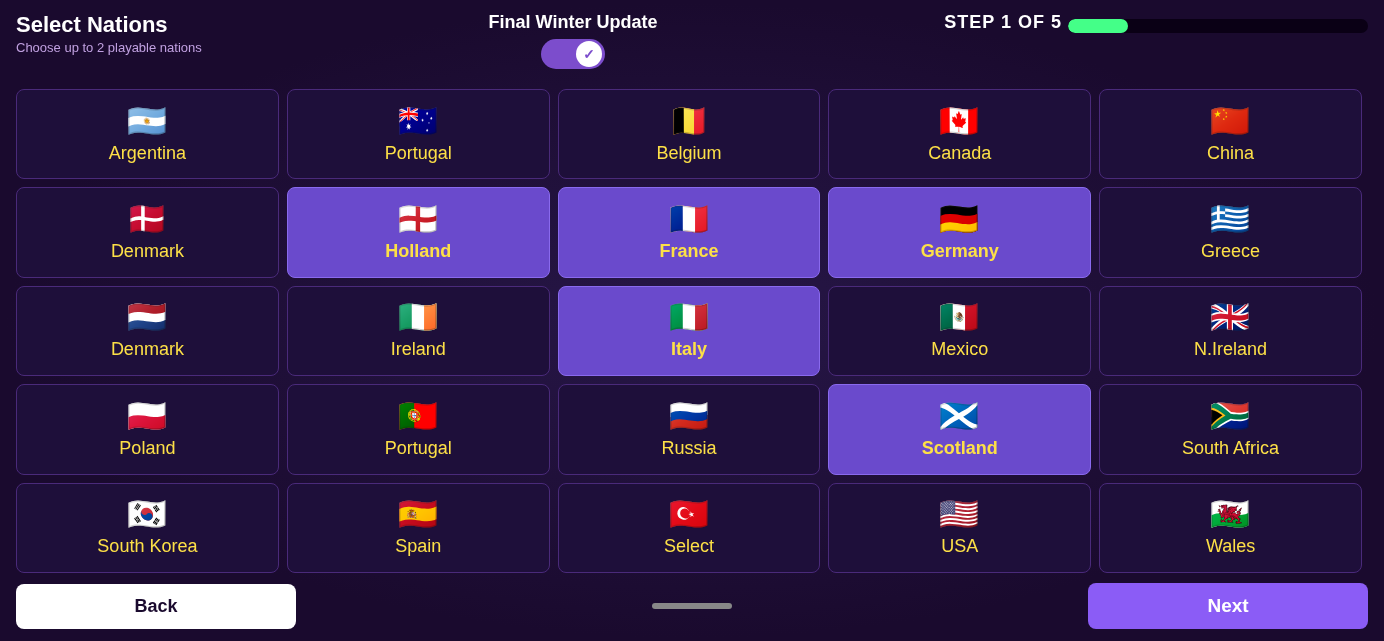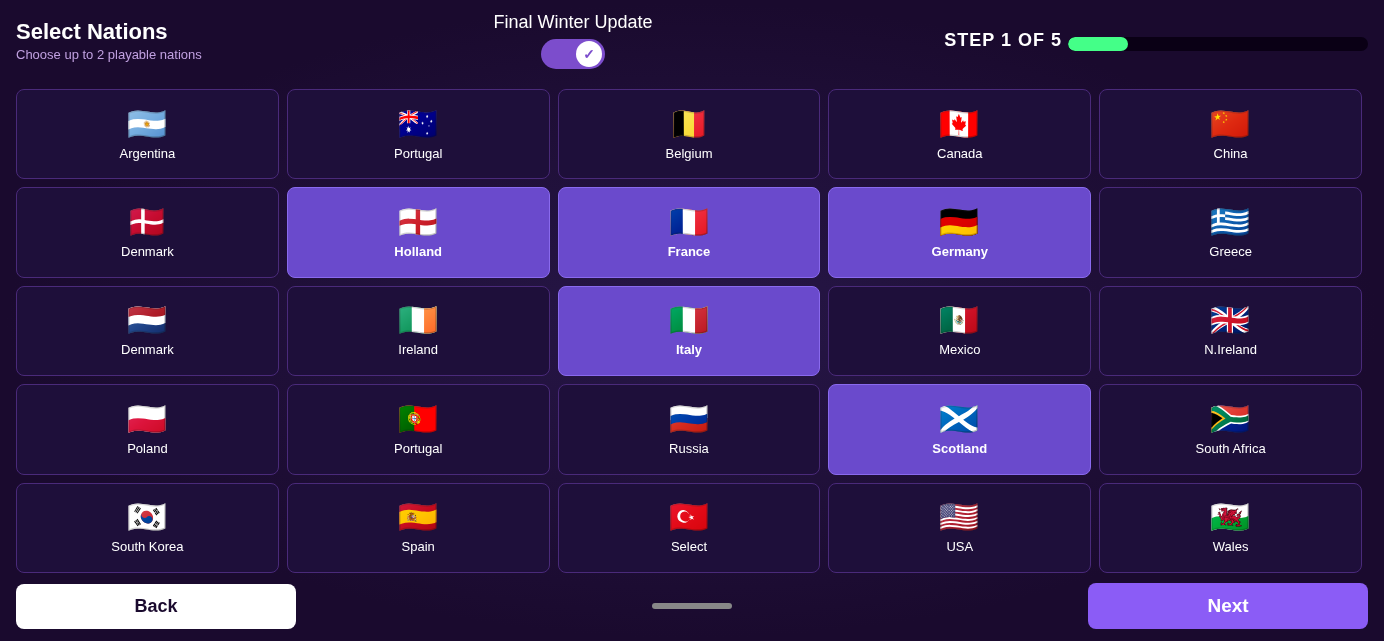--- a/index.html
+++ b/index.html
@@ -29,21 +29,21 @@
       width: 100%;
       height: 100%;
       display: flex;
       flex-direction: column;
       padding: 12px 16px;
     }
 
     
     .header {
       display: flex;
-      align-items: center;
+      align-items: flex-start;
       justify-content: space-between;
       margin-bottom: 20px;
       gap: 22px;
     }
 
     .title-section {
       flex: 0 0 auto;
     }
 
     .select-nations-title {
@@ -61,21 +61,21 @@
     .center-section {
       flex: 0 0 auto;
       display: flex;
       flex-direction: column;
       align-items: center;
       gap: 6px;
     }
 
     .update-label {
       font-size: 18px;
-      font-weight: normal;
+      font-weight: bold;
       color: white;
     }
 
     .toggle-container {
       display: flex;
       align-items: center;
     }
 
     .toggle {
       width: 64px;
@@ -184,22 +184,22 @@
       background: #6a4acc;
       border-color: #8a6aee;
     }
 
     .nation-flag {
       font-size: 32px;
       line-height: 1;
     }
 
     .nation-name {
-      font-size: 13px;
-      color: #ffffff;
+      font-size: 18px;
+      color: #fde047;
       text-align: left;
       font-weight: 500;
     }
 
     .nation-card.selected .nation-name {
       font-weight: bold;
     }
 
     
     .footer {

